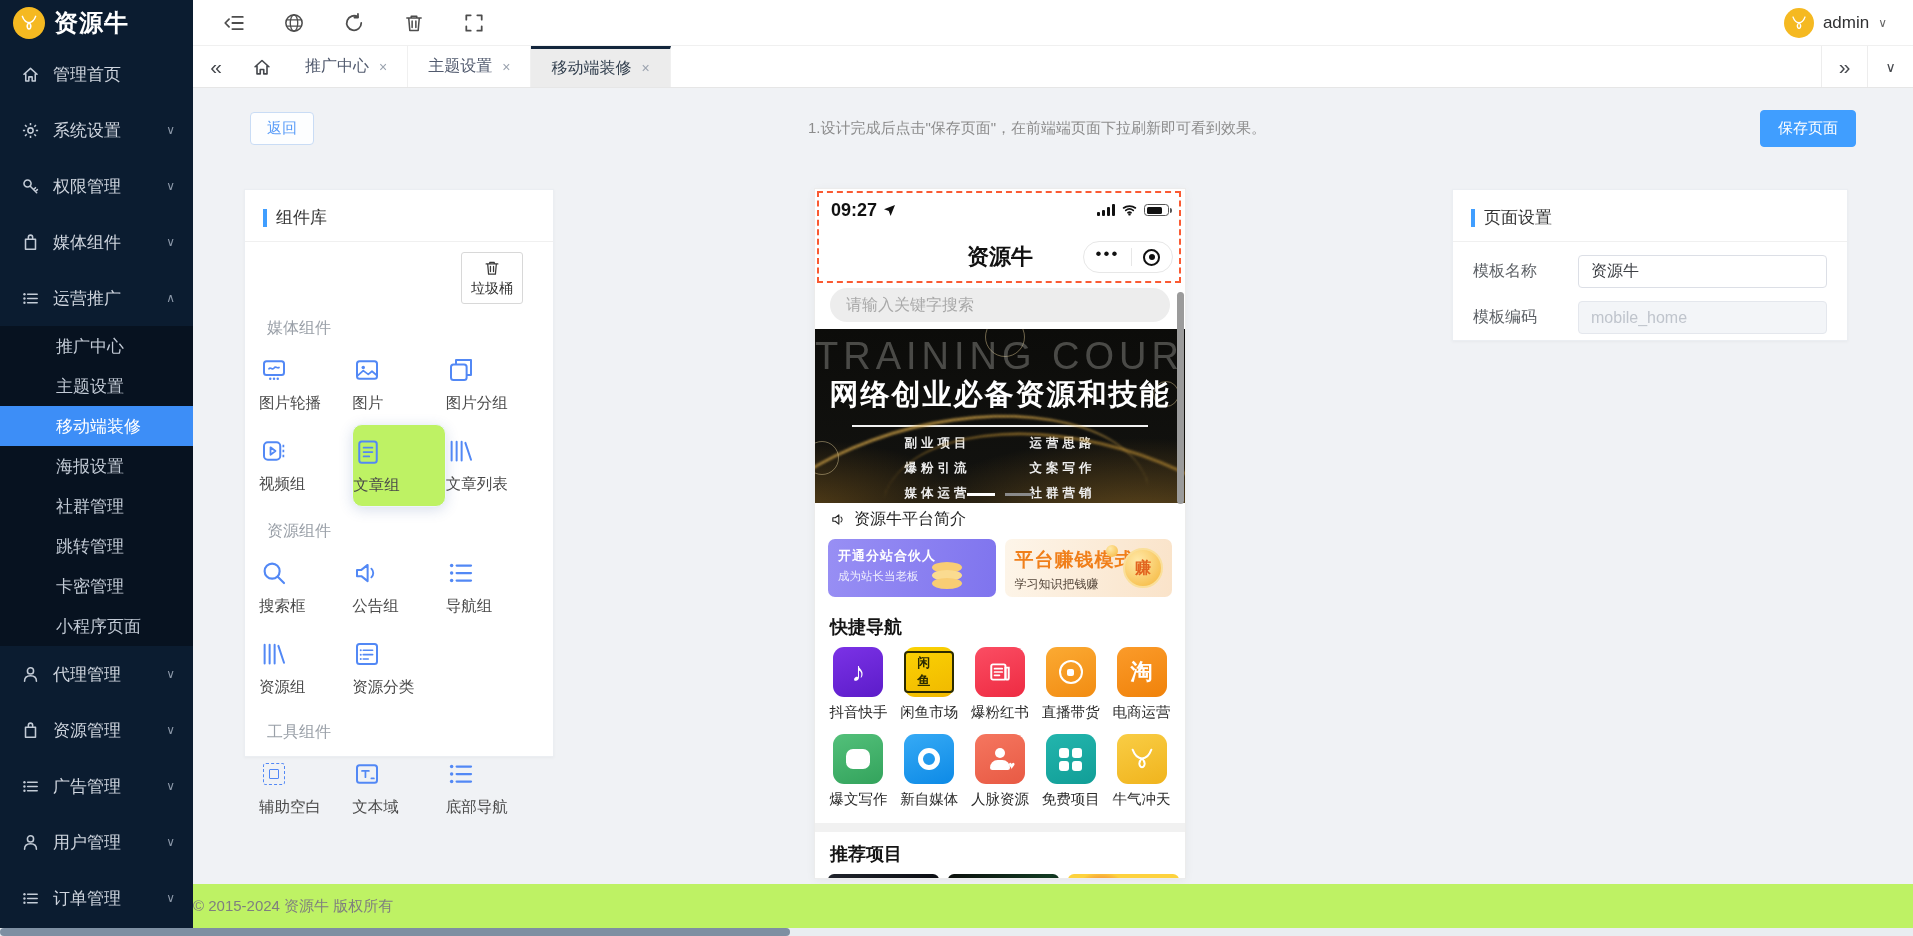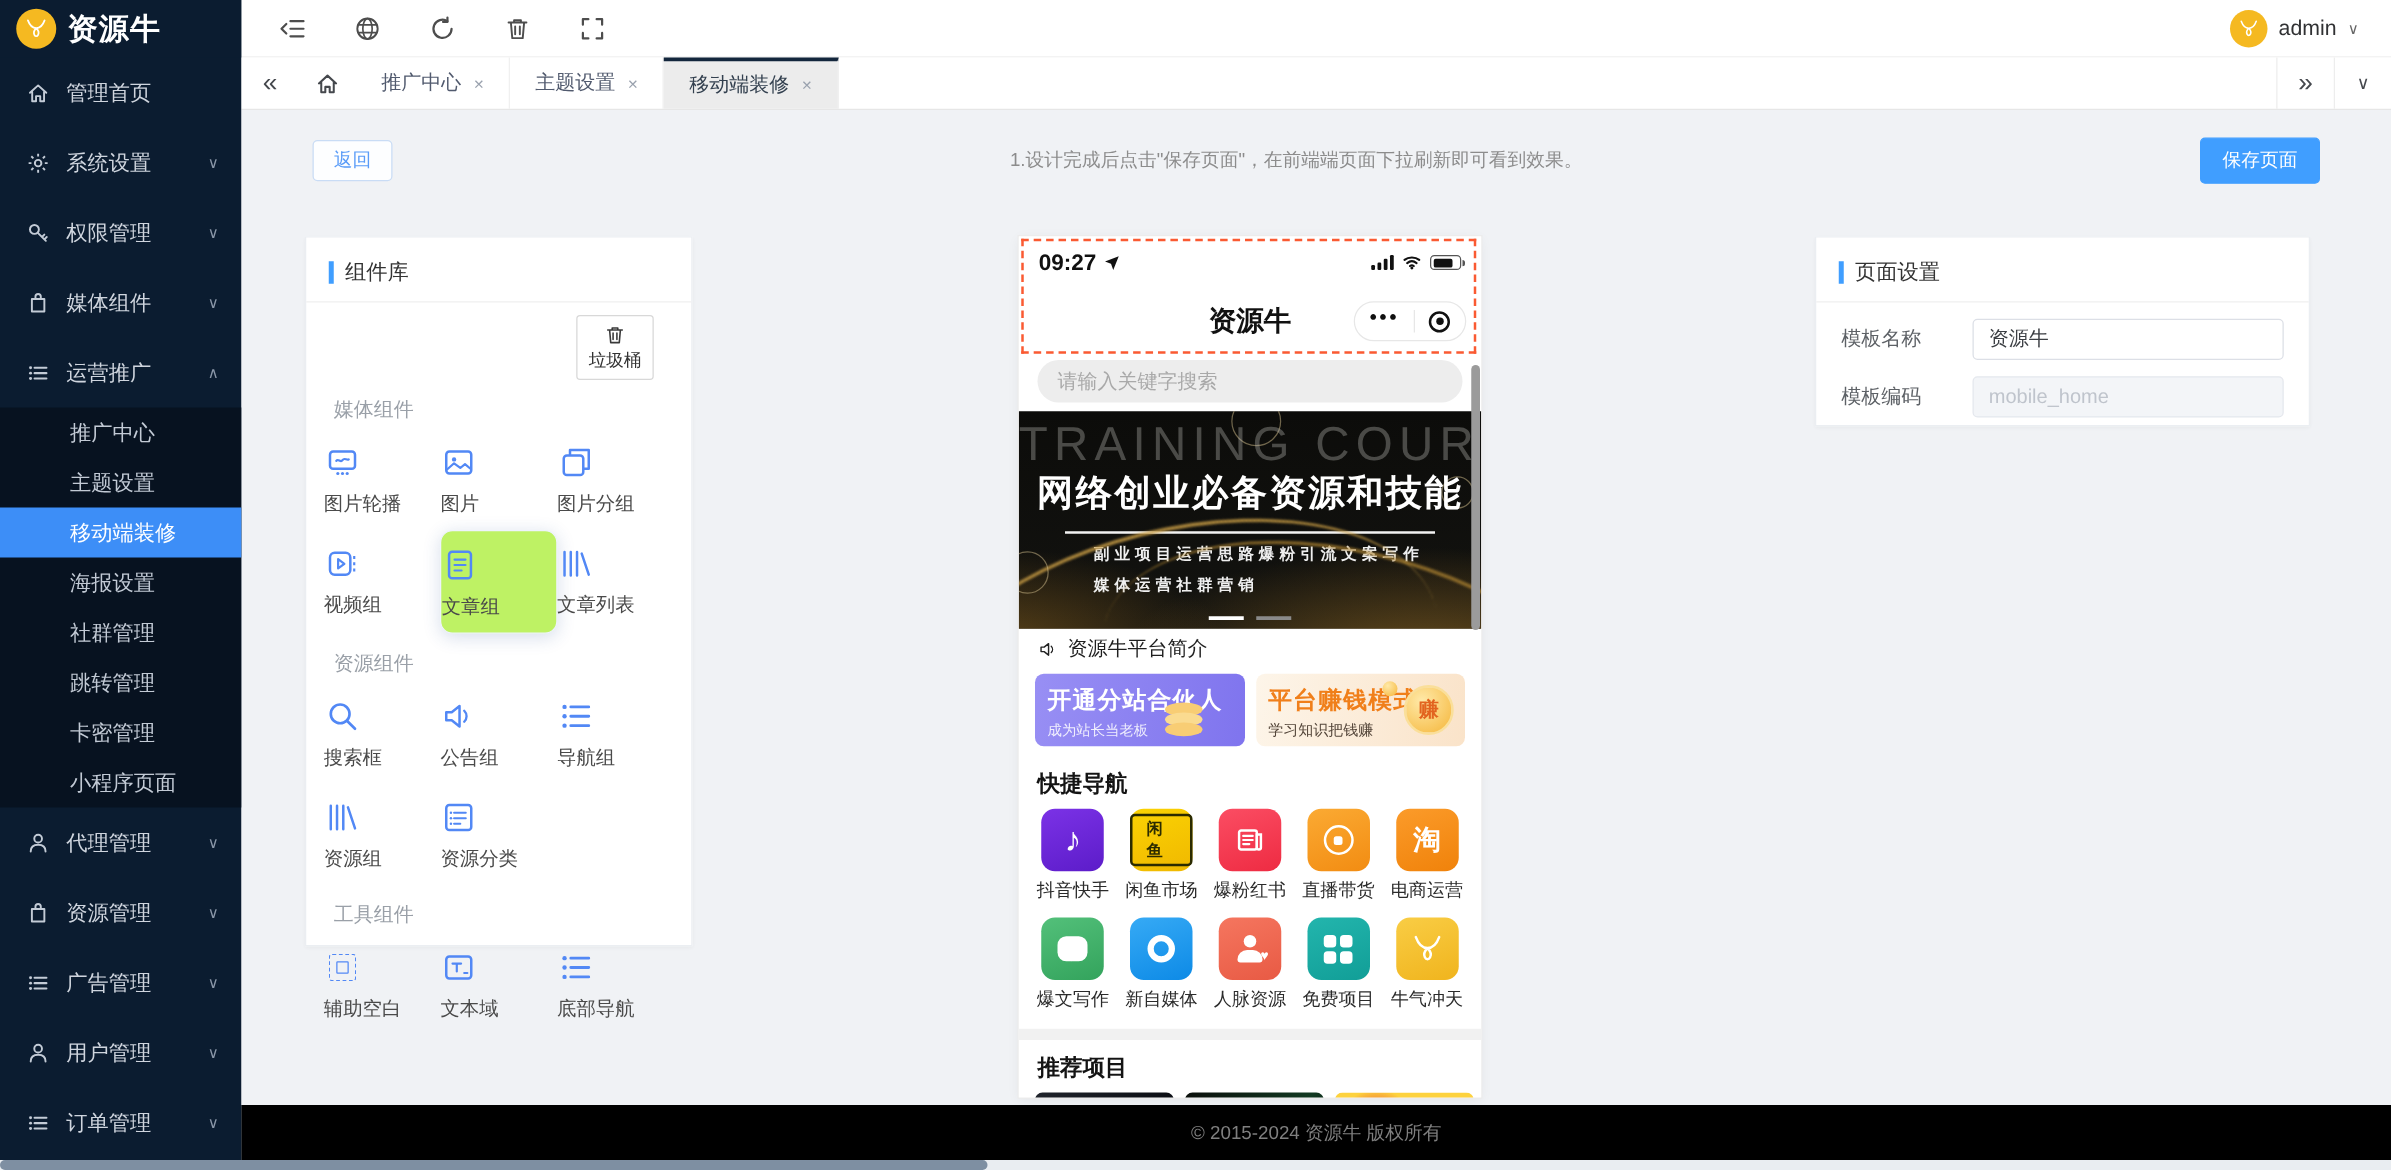--- a/index.html
+++ b/index.html
@@ -94,34 +94,34 @@
   .phone-search { margin:5px 15px 7px; height:34px; background:#ededed; border-radius:17px; display:flex; align-items:center; padding-left:16px; color:#a9a9a9; font-size:16px; cursor:text; }
 
   .banner { position:relative; width:100%; height:174px; overflow:hidden; color:#fff;
     background: radial-gradient(120% 95% at 88% 115%, rgba(150,108,35,0.65), transparent 55%),
                 radial-gradient(95% 80% at -5% 105%, rgba(130,92,28,0.6), transparent 52%),
                 linear-gradient(#0c0c0a,#131310); }
   .bn-watermark { position:absolute; top:6px; left:0; right:0; text-align:center; font-size:38px; font-weight:300; color:rgba(200,200,195,0.33); letter-spacing:5px; white-space:nowrap; }
   .bn-ring { position:absolute; border:1px solid rgba(210,190,140,0.5); border-radius:50%; }
   .bn-headline { position:relative; margin-top:46px; text-align:center; font-size:29px; font-weight:bold; letter-spacing:2px; }
   .bn-line { width:296px; height:2px; background:#f2f2f2; margin:10px auto 8px; }
-  .bn-tags { display:grid; grid-template-columns:repeat(4,1fr); row-gap:8px; padding:0 60px; justify-items:center; }
+  .bn-tags { display:grid; grid-template-columns:repeat(2,1fr); row-gap:8px; padding:0 60px; justify-items:center; }
   .bn-tag { font-size:12.5px; font-weight:bold; letter-spacing:4px; color:#efefef; white-space:nowrap; }
   .bn-dots { position:absolute; bottom:7px; left:0; right:0; display:flex; justify-content:center; gap:10px; }
   .bn-dots i { display:block; width:28px; height:3px; }
   .bn-dots i.on { background:#fff; } .bn-dots i.off { background:#8a8a8a; }
   .swirl { position:absolute; width:430px; height:230px; border-radius:50%; border-top:3px solid rgba(205,160,70,0.8); filter:blur(1px); }
 
   .notice-row { height:32px; display:flex; align-items:center; gap:7px; padding:0 15px; font-size:16px; color:#1f1f1f; }
   .notice-row svg { width:17px; height:17px; color:#222; }
 
   .promo-row { display:flex; gap:9px; padding:4px 13px 8px; }
   .promo { flex:1; height:58px; border-radius:7px; position:relative; overflow:hidden; padding:8px 10px; cursor:pointer; }
   .promo-left { background:linear-gradient(100deg,#988ff4 0%,#7f74ee 100%); }
-  .promo-left .p-title { color:#fff; font-size:19px; font-weight:bold; letter-spacing:1px; }
+  .promo-left .p-title { color:#fff; font-size:13px; font-weight:bold; letter-spacing:1px; }
   .promo-left .p-sub { color:rgba(255,255,255,0.85); font-size:11.5px; margin-top:4px; }
   .coin-stack { position:absolute; right:34px; bottom:8px; width:30px; height:11px; border-radius:50%; background:#f8cd74; box-shadow:0 -8px 0 #fadb90, 0 -16px 0 #f8cd74; }
   .promo-right { background:linear-gradient(100deg,#fdf5e9 0%,#fae3c9 100%); }
   .promo-right .p-title { color:#f07f1a; font-size:19px; font-weight:bold; letter-spacing:1px; }
   .promo-right .p-sub { color:#54463a; font-size:12px; margin-top:3px; }
   .big-coin { position:absolute; right:9px; top:9px; width:40px; height:40px; border-radius:50%; background:radial-gradient(circle at 35% 30%, #ffe9a8, #f5b63a); border:2px solid #fadf9a; display:flex; align-items:center; justify-content:center; color:#e2641f; font-size:16px; font-weight:bold; }
   .mini-coin { position:absolute; right:54px; top:6px; width:12px; height:12px; border-radius:50%; background:radial-gradient(circle at 35% 30%, #ffe9a8, #f5b63a); }
 
   .sec-title { padding:10px 15px 6px; font-size:18px; font-weight:bold; color:#141414; }
   .app-grid { display:grid; grid-template-columns:repeat(5,1fr); row-gap:12px; padding:2px 8px 10px; }
@@ -154,21 +154,21 @@
 
   
   .settings { position:absolute; left:1259px; top:101px; width:396px; height:152px; }
   .set-row { display:flex; align-items:center; padding:0 20px; margin-top:13px; }
   .set-label { width:105px; font-size:16px; color:#5d6166; }
   .set-input { flex:1; height:33px; border:1px solid #dcdfe6; border-radius:4px; padding:0 12px; font-size:16px; color:#3c3f44; font-family:inherit; background:#fff; }
   .set-input.disabled { background:#f3f5f8; border-color:#e4e7ed; color:#bfc4cc; }
   .set-input::placeholder { color:#bfc4cc; }
 
   
-  .footer-band { position:absolute; left:0; right:0; bottom:8px; height:44px; background:#000000; display:flex; align-items:center; justify-content:center; }
+  .footer-band { position:absolute; left:0; right:0; bottom:8px; height:44px; background:#bef264; display:flex; align-items:center; justify-content:flex-start; }
   .footer-text { color:#7f7f7f; font-size:15px; }
   .hscroll { position:absolute; left:0; bottom:0; width:1913px; height:8px; background:#e9edf1; z-index:40; }
   .hscroll .thumb { width:790px; height:8px; background:#7e8fa2; border-radius:4px; cursor:grab; }
 </style>
 </head>
 <body>
 
 <svg width="0" height="0" style="position:absolute">
   <defs>
     <g id="ic-bull">

